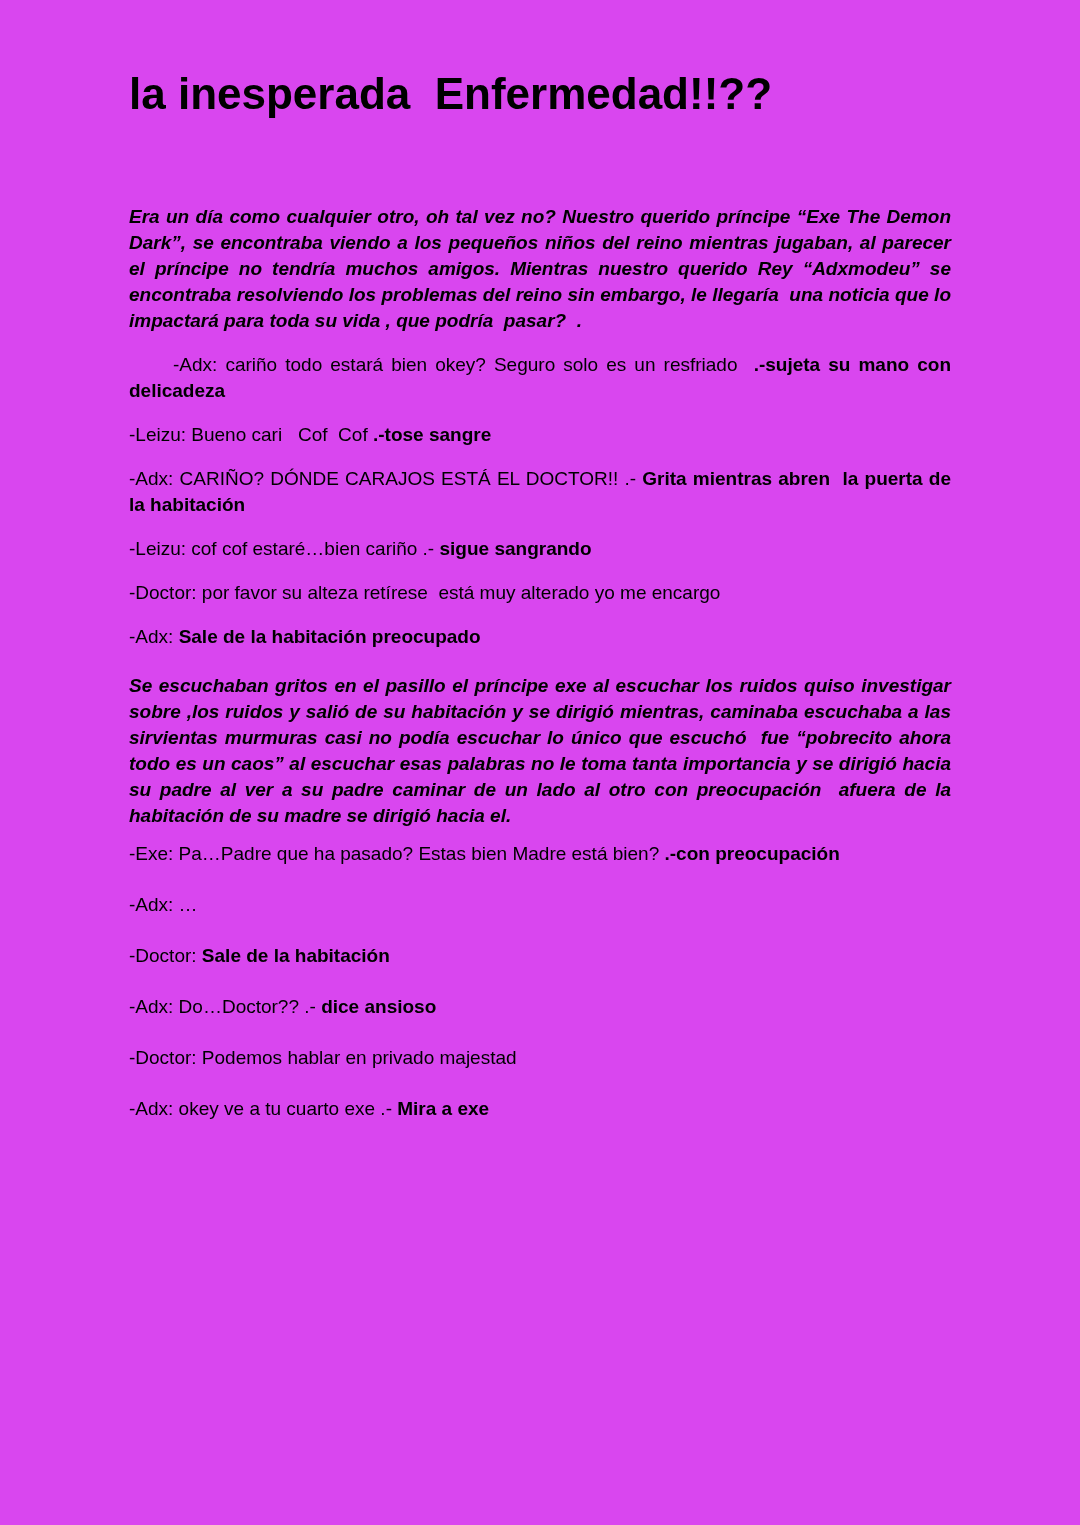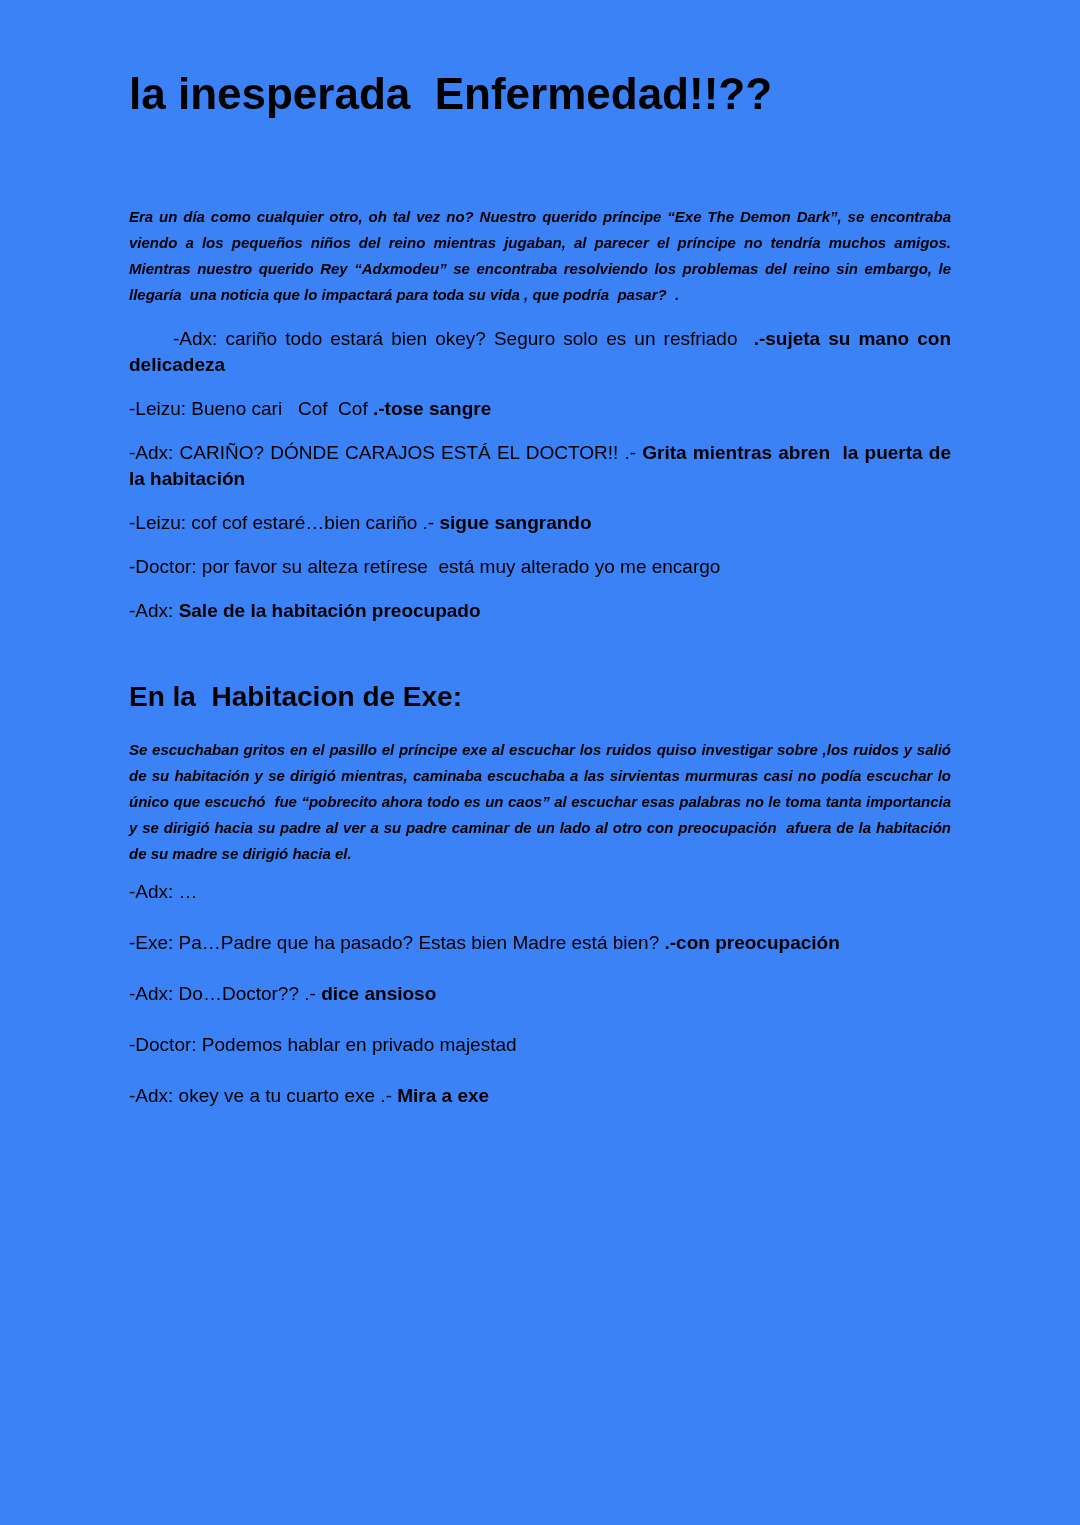--- a/index.html
+++ b/index.html
@@ -12,31 +12,31 @@
     height: 1525px;
     font-family: "Liberation Sans", sans-serif;
     color: #000000;
     overflow: hidden;
   }
   .page {
     box-sizing: border-box;
     width: 1080px;
     height: 1525px;
     padding: 70px 129px 0 129px;
-    background: #3b82f6;
+    background: #d946ef;
   }
   .title {
     margin: 0;
     font-size: 44px;
     line-height: 48px;
     font-weight: 700;
     white-space: pre-wrap;
   }
   .intro {
-    font-size: 15px;
+    font-size: 19px;
     line-height: 26px;
     font-weight: 700;
     font-style: italic;
     text-align: justify;
     white-space: pre-wrap;
     margin: 0;
   }
   .intro1 { margin-top: 86px; }
   .intro2 { margin-top: 23px; }
   .dialogues p {
@@ -69,24 +69,24 @@
 
   <div class="dialogues scene1">
       <p class="indent justify"><span>-Adx: cariño todo estará bien okey? Seguro solo es un resfriado  </span><span class="bold">.-sujeta su mano con delicadeza</span></p>
       <p><span>-Leizu: Bueno cari   Cof  Cof </span><span class="bold">.-tose sangre</span></p>
       <p class="justify"><span>-Adx: CARIÑO? DÓNDE CARAJOS ESTÁ EL DOCTOR!! .- </span><span class="bold">Grita mientras abren  la puerta de la habitación</span></p>
       <p><span>-Leizu: cof cof estaré…bien cariño .- </span><span class="bold">sigue sangrando</span></p>
       <p><span>-Doctor: por favor su alteza retírese  está muy alterado yo me encargo</span></p>
       <p><span>-Adx: </span><span class="bold">Sale de la habitación preocupado</span></p>
     </div>
 
-  <h2 class="heading">En la  Habitacion de Exe:</h2>
 
   <p class="intro intro2">Se escuchaban gritos en el pasillo el príncipe exe al escuchar los ruidos quiso investigar sobre ,los ruidos y salió de su habitación y se dirigió mientras, caminaba escuchaba a las sirvientas murmuras casi no podía escuchar lo único que escuchó  fue “pobrecito ahora todo es un caos” al escuchar esas palabras no le toma tanta importancia y se dirigió hacia su padre al ver a su padre caminar de un lado al otro con preocupación  afuera de la habitación de su madre se dirigió hacia el.</p>
 
   <div class="dialogues scene2">
+      <p><span>-Exe: Pa…Padre que ha pasado? Estas bien Madre está bien? </span><span class="bold">.-con preocupación</span></p>
       <p><span>-Adx: …</span></p>
-      <p><span>-Exe: Pa…Padre que ha pasado? Estas bien Madre está bien? </span><span class="bold">.-con preocupación</span></p>
+      <p><span>-Doctor: </span><span class="bold">Sale de la habitación</span></p>
       <p><span>-Adx: Do…Doctor?? .- </span><span class="bold">dice ansioso</span></p>
       <p><span>-Doctor: Podemos hablar en privado majestad</span></p>
       <p><span>-Adx: okey ve a tu cuarto exe .- </span><span class="bold">Mira a exe</span></p>
     </div>
 </div>
 
 </body></html>

